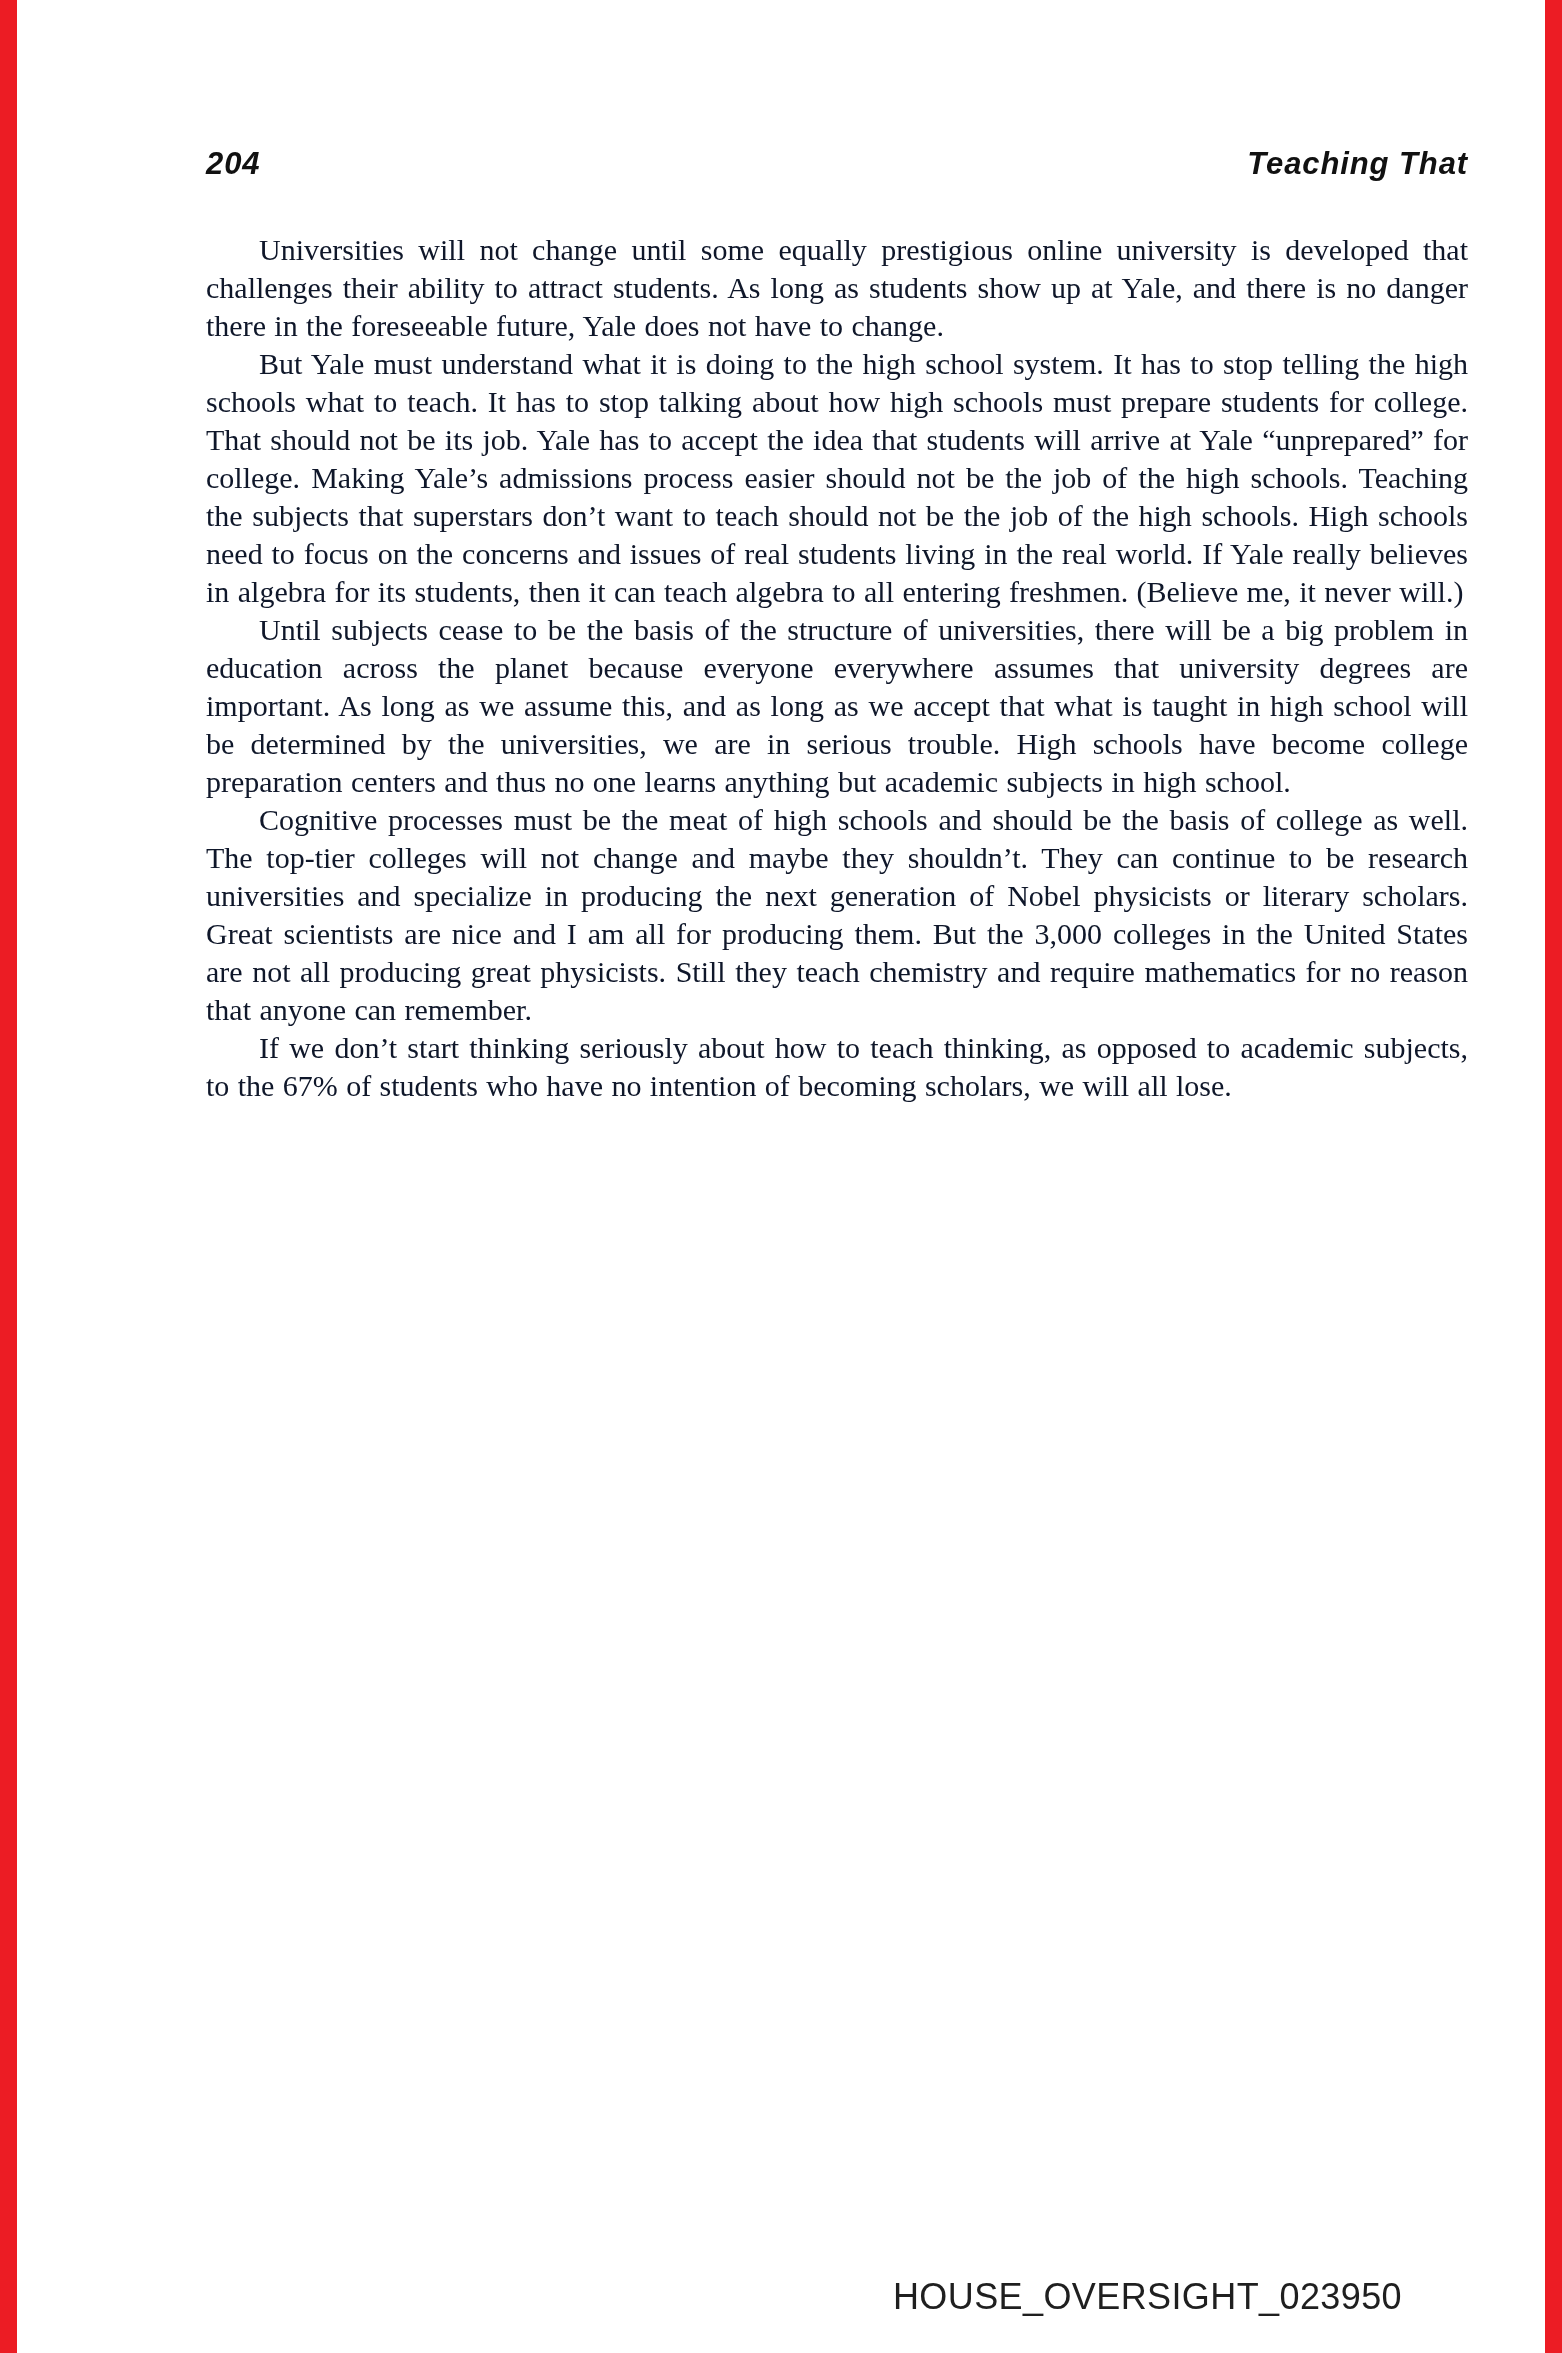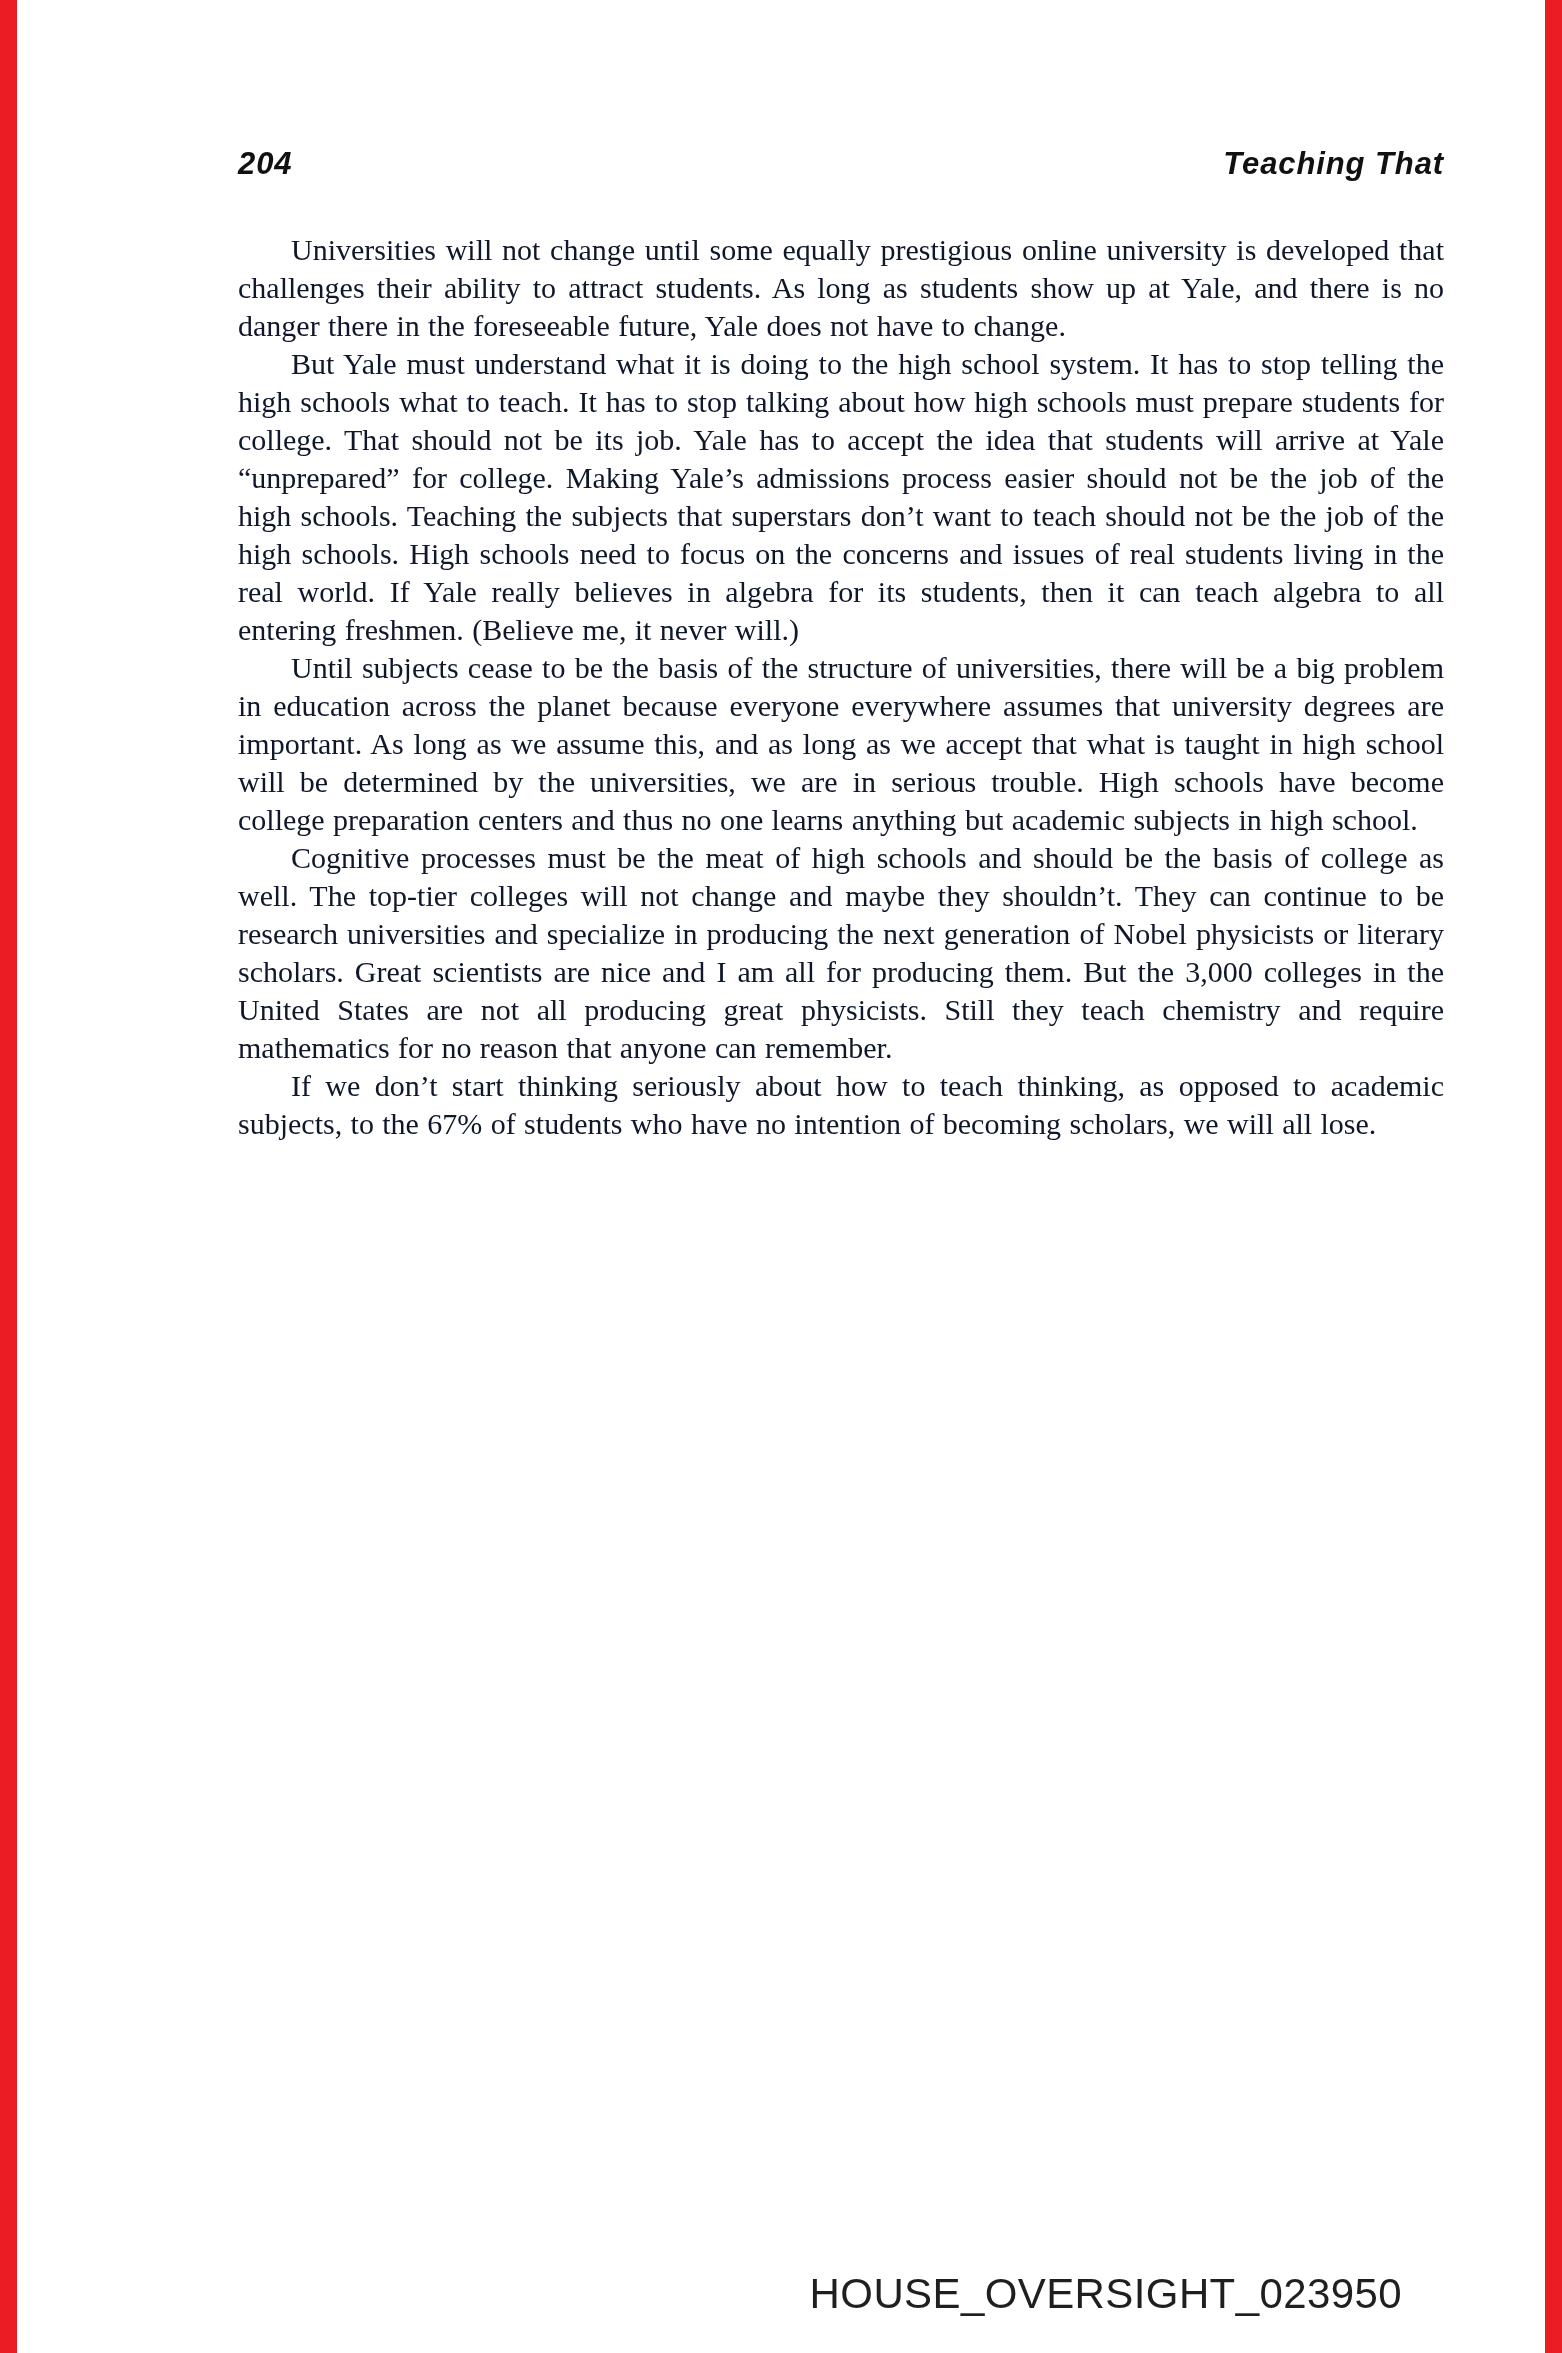--- a/index.html
+++ b/index.html
@@ -23,24 +23,23 @@
   }
   .edge-bar.left { left: 0; }
   .edge-bar.right { right: 0; }
 
   .page {
     position: absolute;
     top: 0;
     left: 0;
     right: 0;
     bottom: 0;
-    padding: 146px 118px 0 206px;
+    padding: 146px 94px 0 206px;
     box-sizing: border-box;
     color: #1a1a1a;
-    margin-left: 32px;
   }
 
   .page-header {
     display: flex;
     justify-content: space-between;
     align-items: baseline;
     font-family: "Liberation Sans", sans-serif;
     font-weight: bold;
     font-style: italic;
     font-size: 31px;
@@ -58,21 +57,21 @@
     color: #0f172a;
     word-spacing: 0.9px;
     font-family: Liberation Serif, serif;
   }
 
   .watermark {
     position: absolute;
     right: 160px;
     bottom: 36px;
     font-family: "Liberation Sans", sans-serif;
-    font-size: 42px;
+    font-size: 36px;
     color: #1f1f1f;
     letter-spacing: 0.4px;
   }
 </style>
 </head>
 <body>
 
 <div class="edge-bar left"></div>
 <div class="edge-bar right"></div>
 

